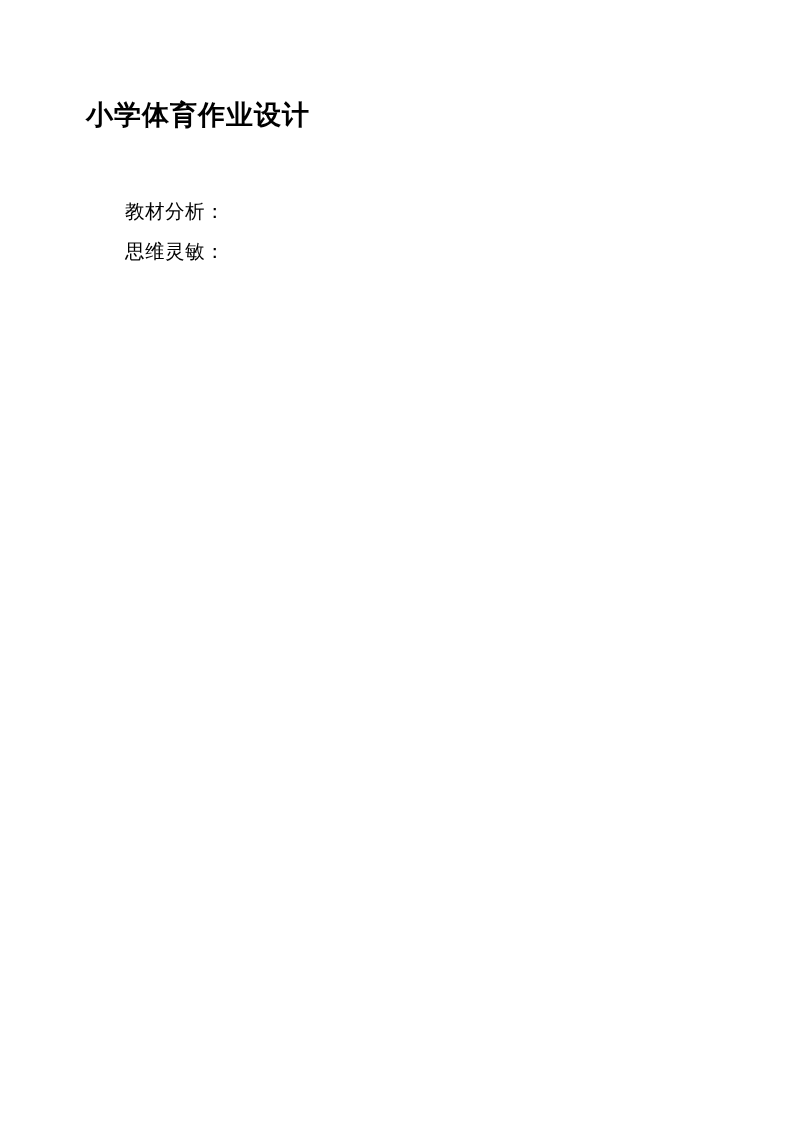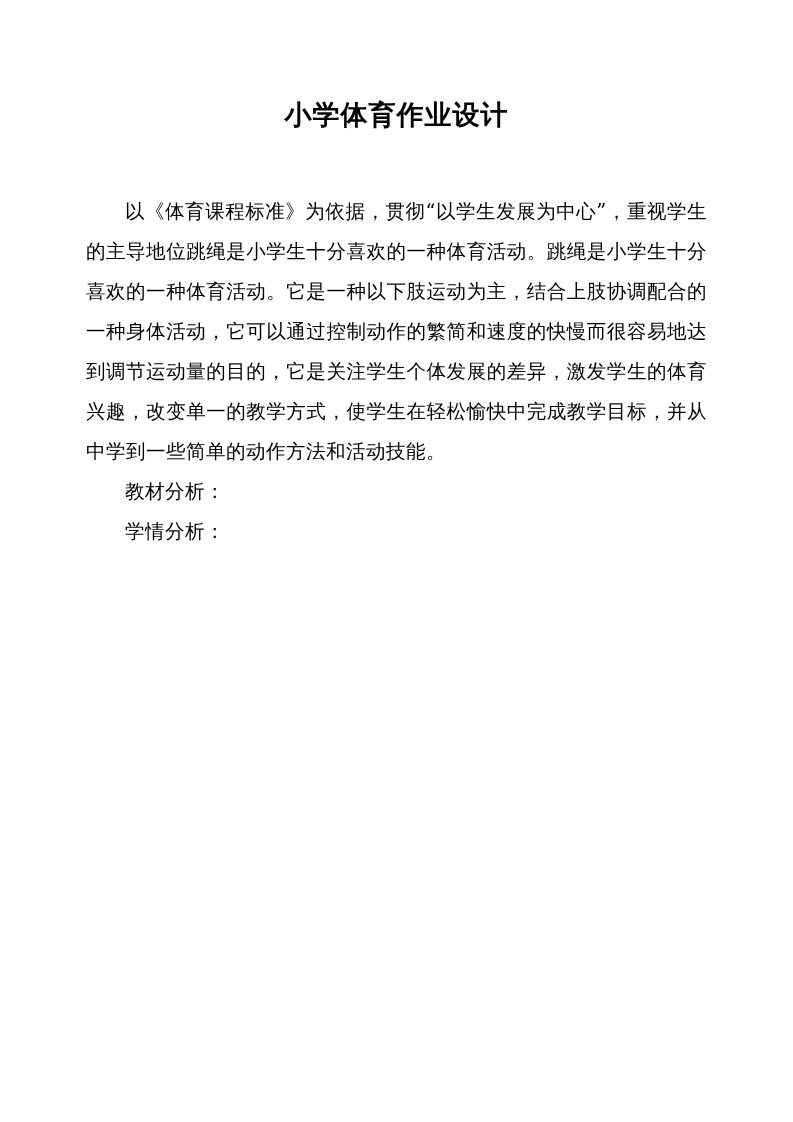--- a/index.html
+++ b/index.html
@@ -16,21 +16,20 @@
     overflow: hidden;
   }
   .page {
     width: 793px;
     height: 1122px;
     box-sizing: border-box;
     padding: 78px 86px 60px 86px;
     position: relative;
   }
   .doc-title {
-    text-align: center;
     font-size: 27px;
     font-weight: bold;
     letter-spacing: 1px;
     margin: 18px 0 0 0;
     line-height: 1.4;
     font-family: "DejaVu Sans", "Liberation Sans", sans-serif;
   }
   .body-block {
     margin-top: 58px;
   }
@@ -49,21 +48,20 @@
 </style>
 </head>
 <body>
 
 <div class="page">
 
   <h1 class="doc-title">小学体育作业设计</h1>
 
   <div class="body-block">
 
-    <p class="para">以《体育课程标准》为依据，贯彻“以学生发展为中心”，重视学生的主导地位跳绳是小学生十分喜欢的一种体育活动。跳绳是小学生十分喜欢的一种体育活动。它是一种以下肢运动为主，结合上肢协调配合的一种身体活动，它可以通过控制动作的繁简和速度的快慢而很容易地达到调节运动量的目的，它是关注学生个体发展的差异，激发学生的体育兴趣，改变单一的教学方式，使学生在轻松愉快中完成教学目标，并从中学到一些简单的动作方法和活动技能。</p>
 
     <p class="para heading-line">教材分析：</p>
 
-    <p class="para heading-line">学情分析：</p>
+    <p class="para heading-line">思维灵敏：</p>
 
   </div>
 
 </div>
 
 </body></html>

